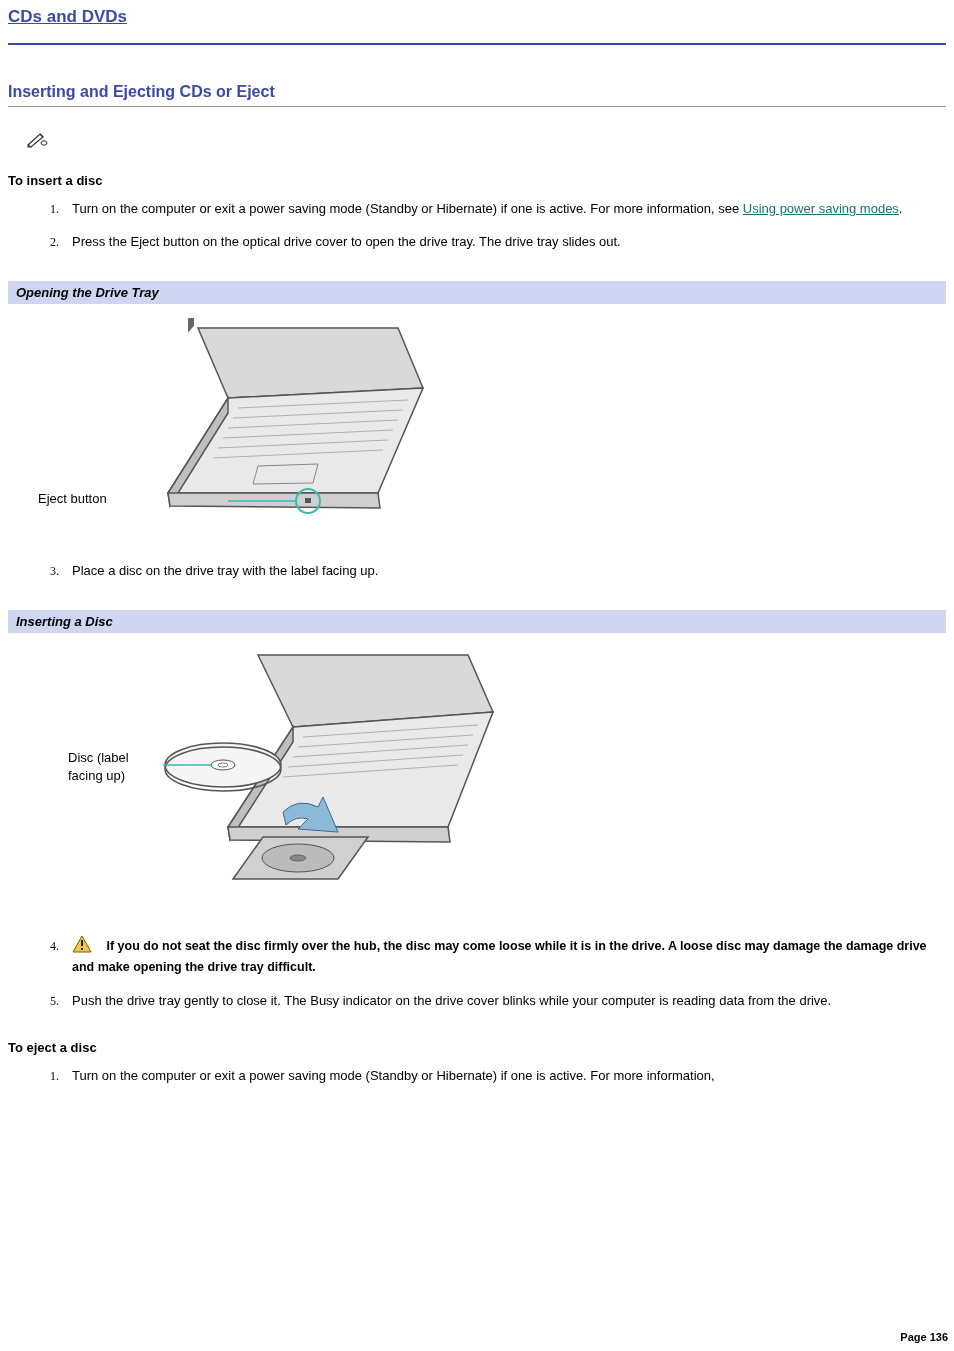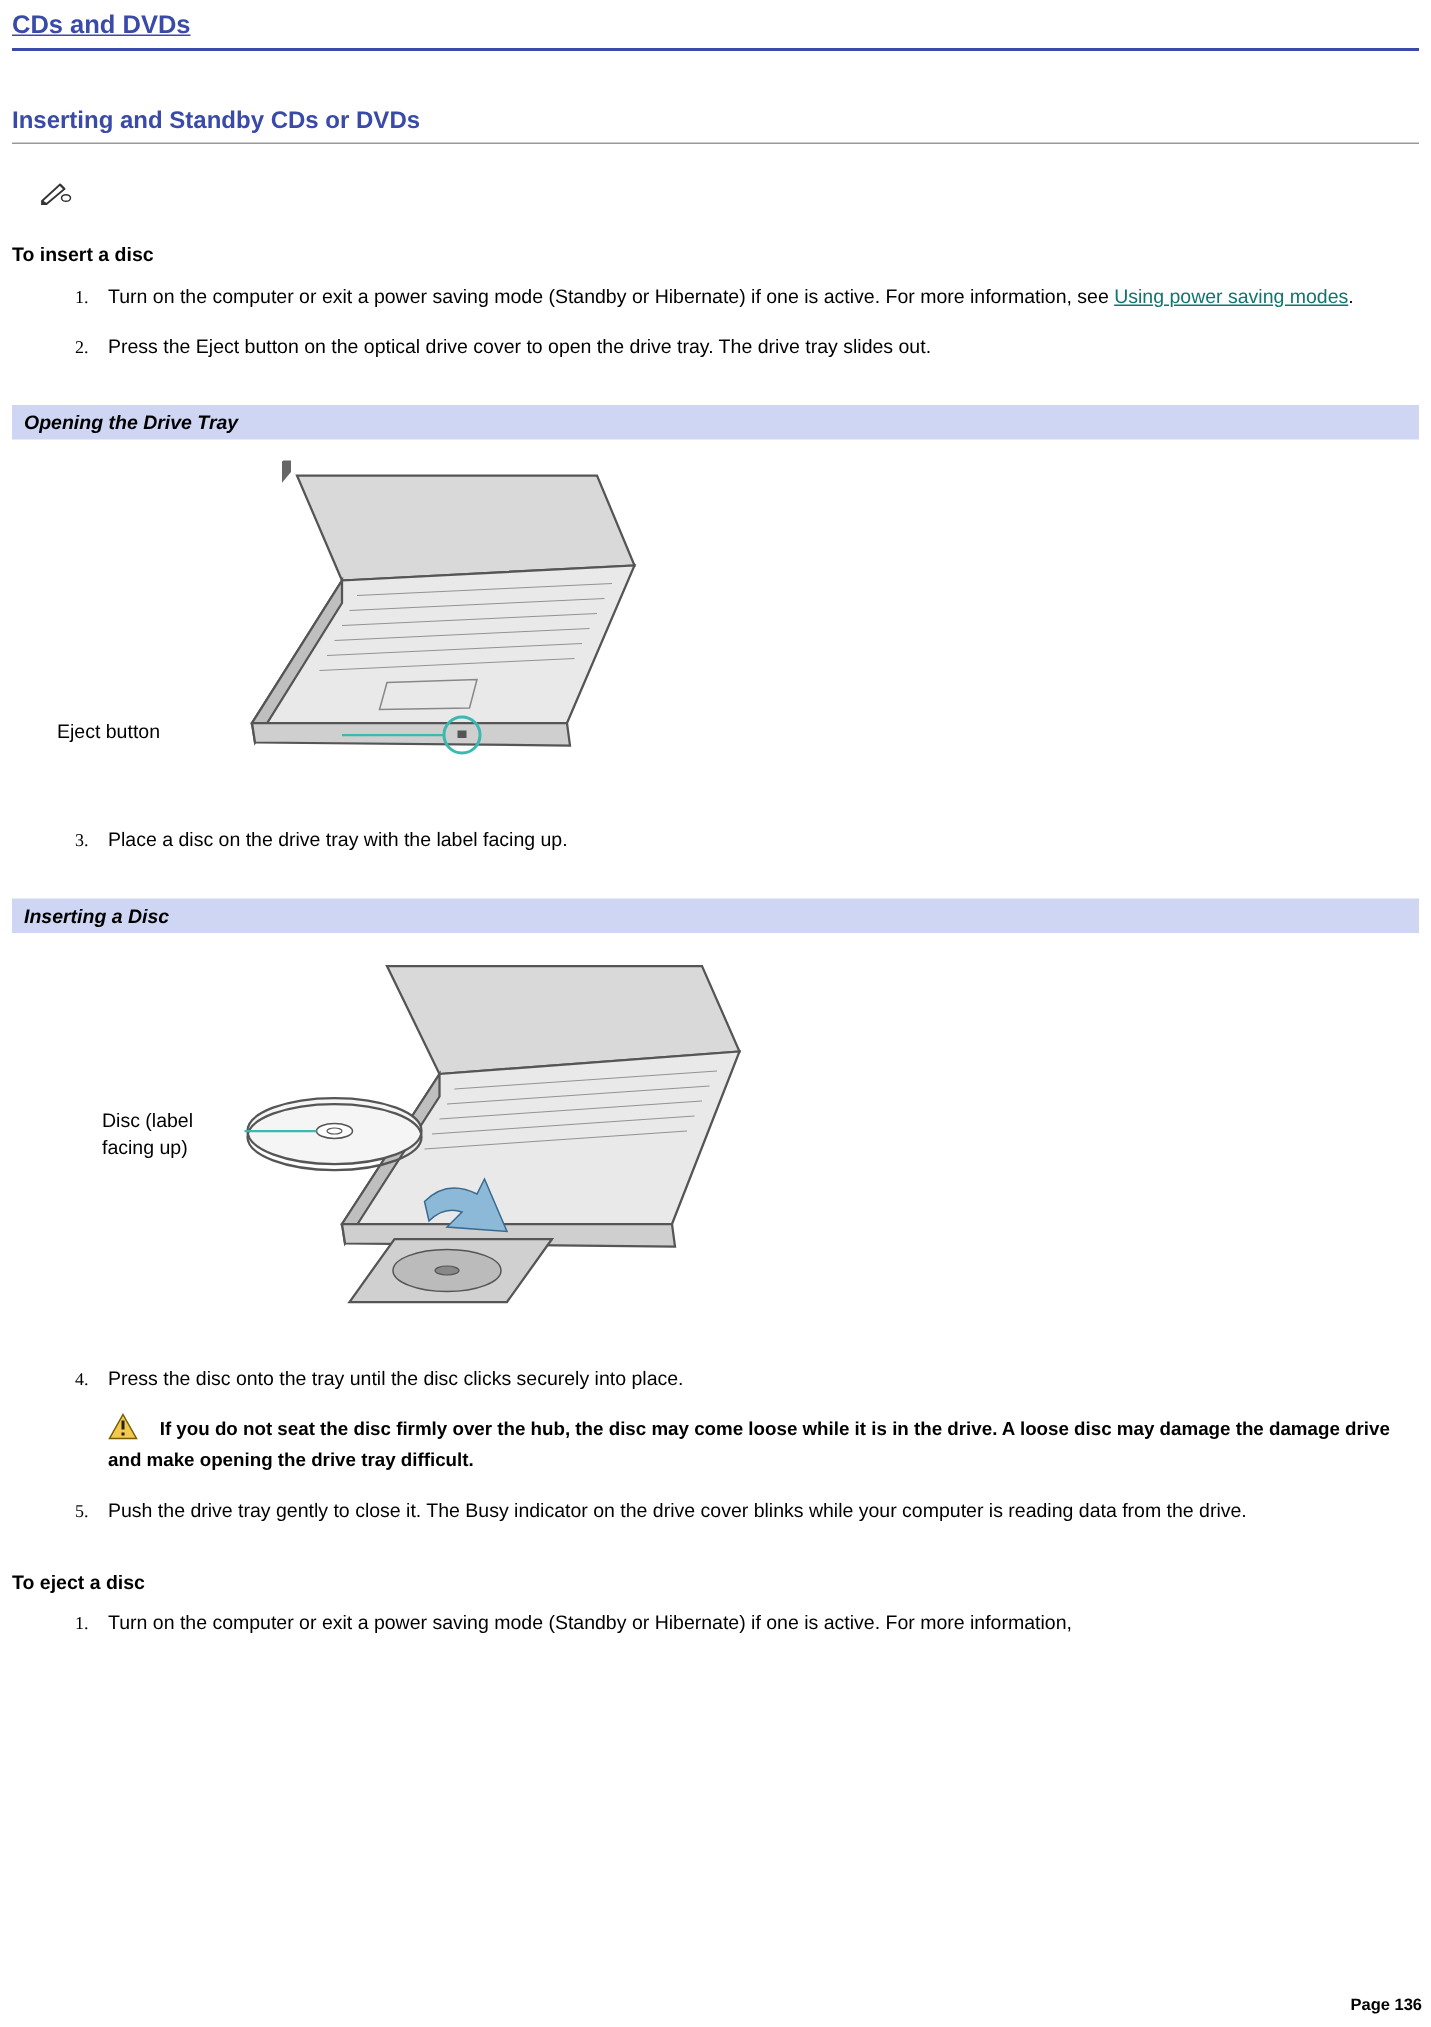--- a/index.html
+++ b/index.html
@@ -11,21 +11,21 @@
     width: 954px;
     box-sizing: border-box;
     line-height: 1.35;
   }
   .page-title {
     color: #3a4aa8;
     font-size: 17px;
     font-weight: bold;
     text-decoration: underline;
     border-bottom: 2px solid #3a4aa8;
-    padding-bottom: 3px;
+    padding-bottom: 14px;
     margin-bottom: 36px;
   }
   .section-title {
     color: #3a4aa8;
     font-size: 16px;
     font-weight: bold;
     border-bottom: 1px solid #999;
     padding-bottom: 3px;
     margin-bottom: 24px;
   }
@@ -106,21 +106,21 @@
     font-weight: bold;
     font-size: 11px;
     margin-left: 36px;
   }
 </style>
 </head>
 <body>
 
 <div class="page-title">CDs and DVDs</div>
 
-<div class="section-title">Inserting and Standby CDs or DVDs</div>
+<div class="section-title">Inserting and Ejecting CDs or Eject</div>
 
 <div class="note-block">
   <span class="note-icon">
     <svg width="22" height="16" viewBox="0 0 22 16">
       <path d="M2 13 L14 2 L17 5 L5 15 L2 15 Z" fill="none" stroke="#333" stroke-width="1.2"></path>
       <path d="M14 2 L17 5" stroke="#333" stroke-width="1.2"></path>
       <path d="M5 15 L2 13" stroke="#333" stroke-width="1.2"></path>
       <ellipse cx="18" cy="11" rx="3" ry="2.2" fill="none" stroke="#333" stroke-width="1"></ellipse>
     </svg>
   </span>
@@ -210,21 +210,20 @@
       <ellipse cx="155" cy="118" rx="5" ry="2" fill="none" stroke="#555" stroke-width="0.8"></ellipse>
 
       <line x1="95" y1="118" x2="143" y2="118" stroke="#3bb8b0" stroke-width="1.5"></line>
     </svg>
     <div class="illus-label" style="left:0px; top:102px; width:80px; text-align:left;">Disc (label facing up)</div>
   </div>
 </div>
 
 <ol class="steps" start="4">
   <li>
-    <span>Press the disc onto the tray until the disc clicks securely into place.</span>
     <div class="warn-block">
       <span class="warn-icon">
         <svg width="20" height="18" viewBox="0 0 20 18">
           <polygon points="10,1 19,17 1,17" fill="#f2c94c" stroke="#7a5c00" stroke-width="1"></polygon>
           <rect x="9" y="5" width="2" height="6" fill="#222"></rect>
           <rect x="9" y="13" width="2" height="2" fill="#222"></rect>
         </svg>
       </span>
       &nbsp;&nbsp;&nbsp;<span class="warn-text">If you do not seat the disc firmly over the hub, the disc may come loose while it is in the drive. A loose disc may damage the damage drive and make opening the drive tray difficult.</span>
     </div>

